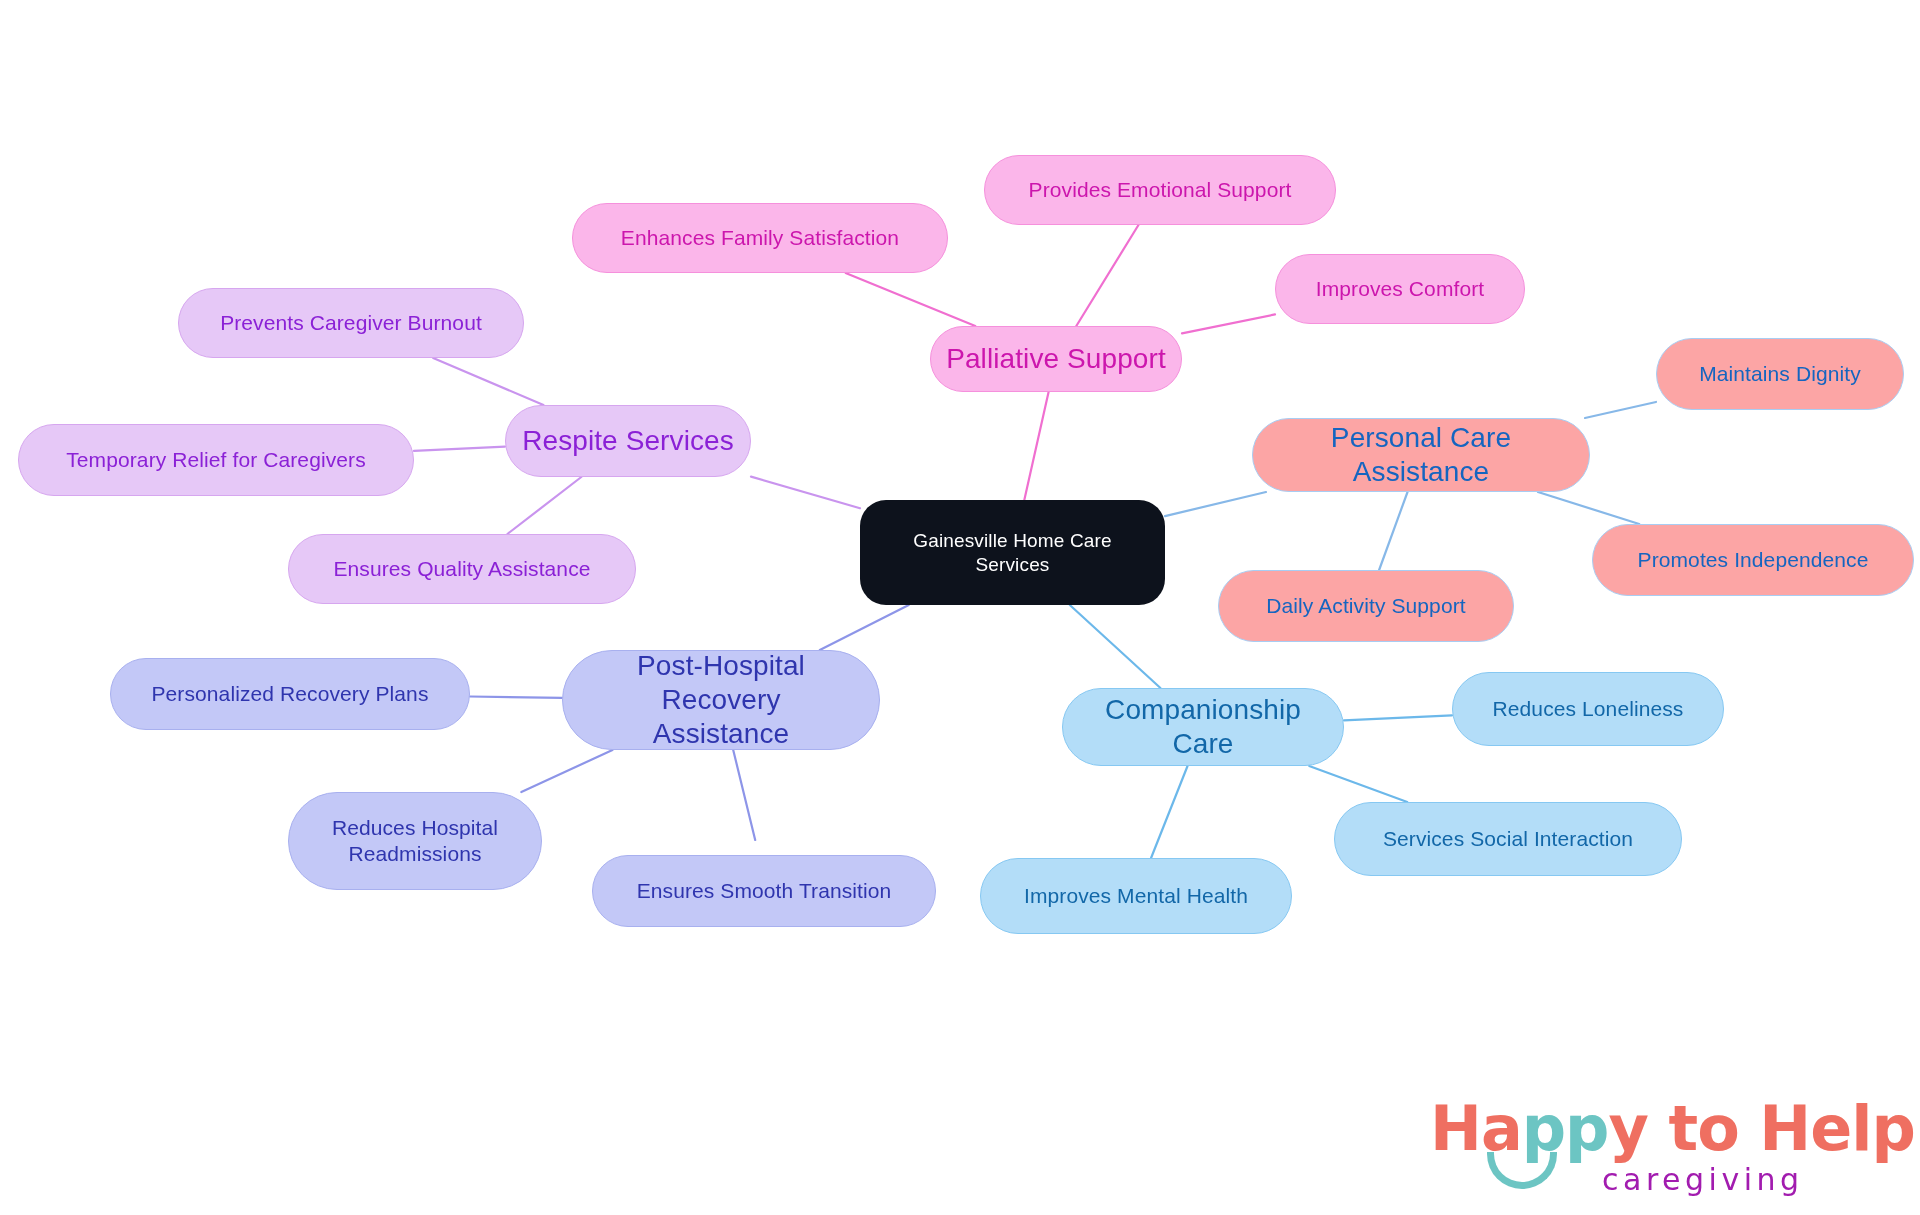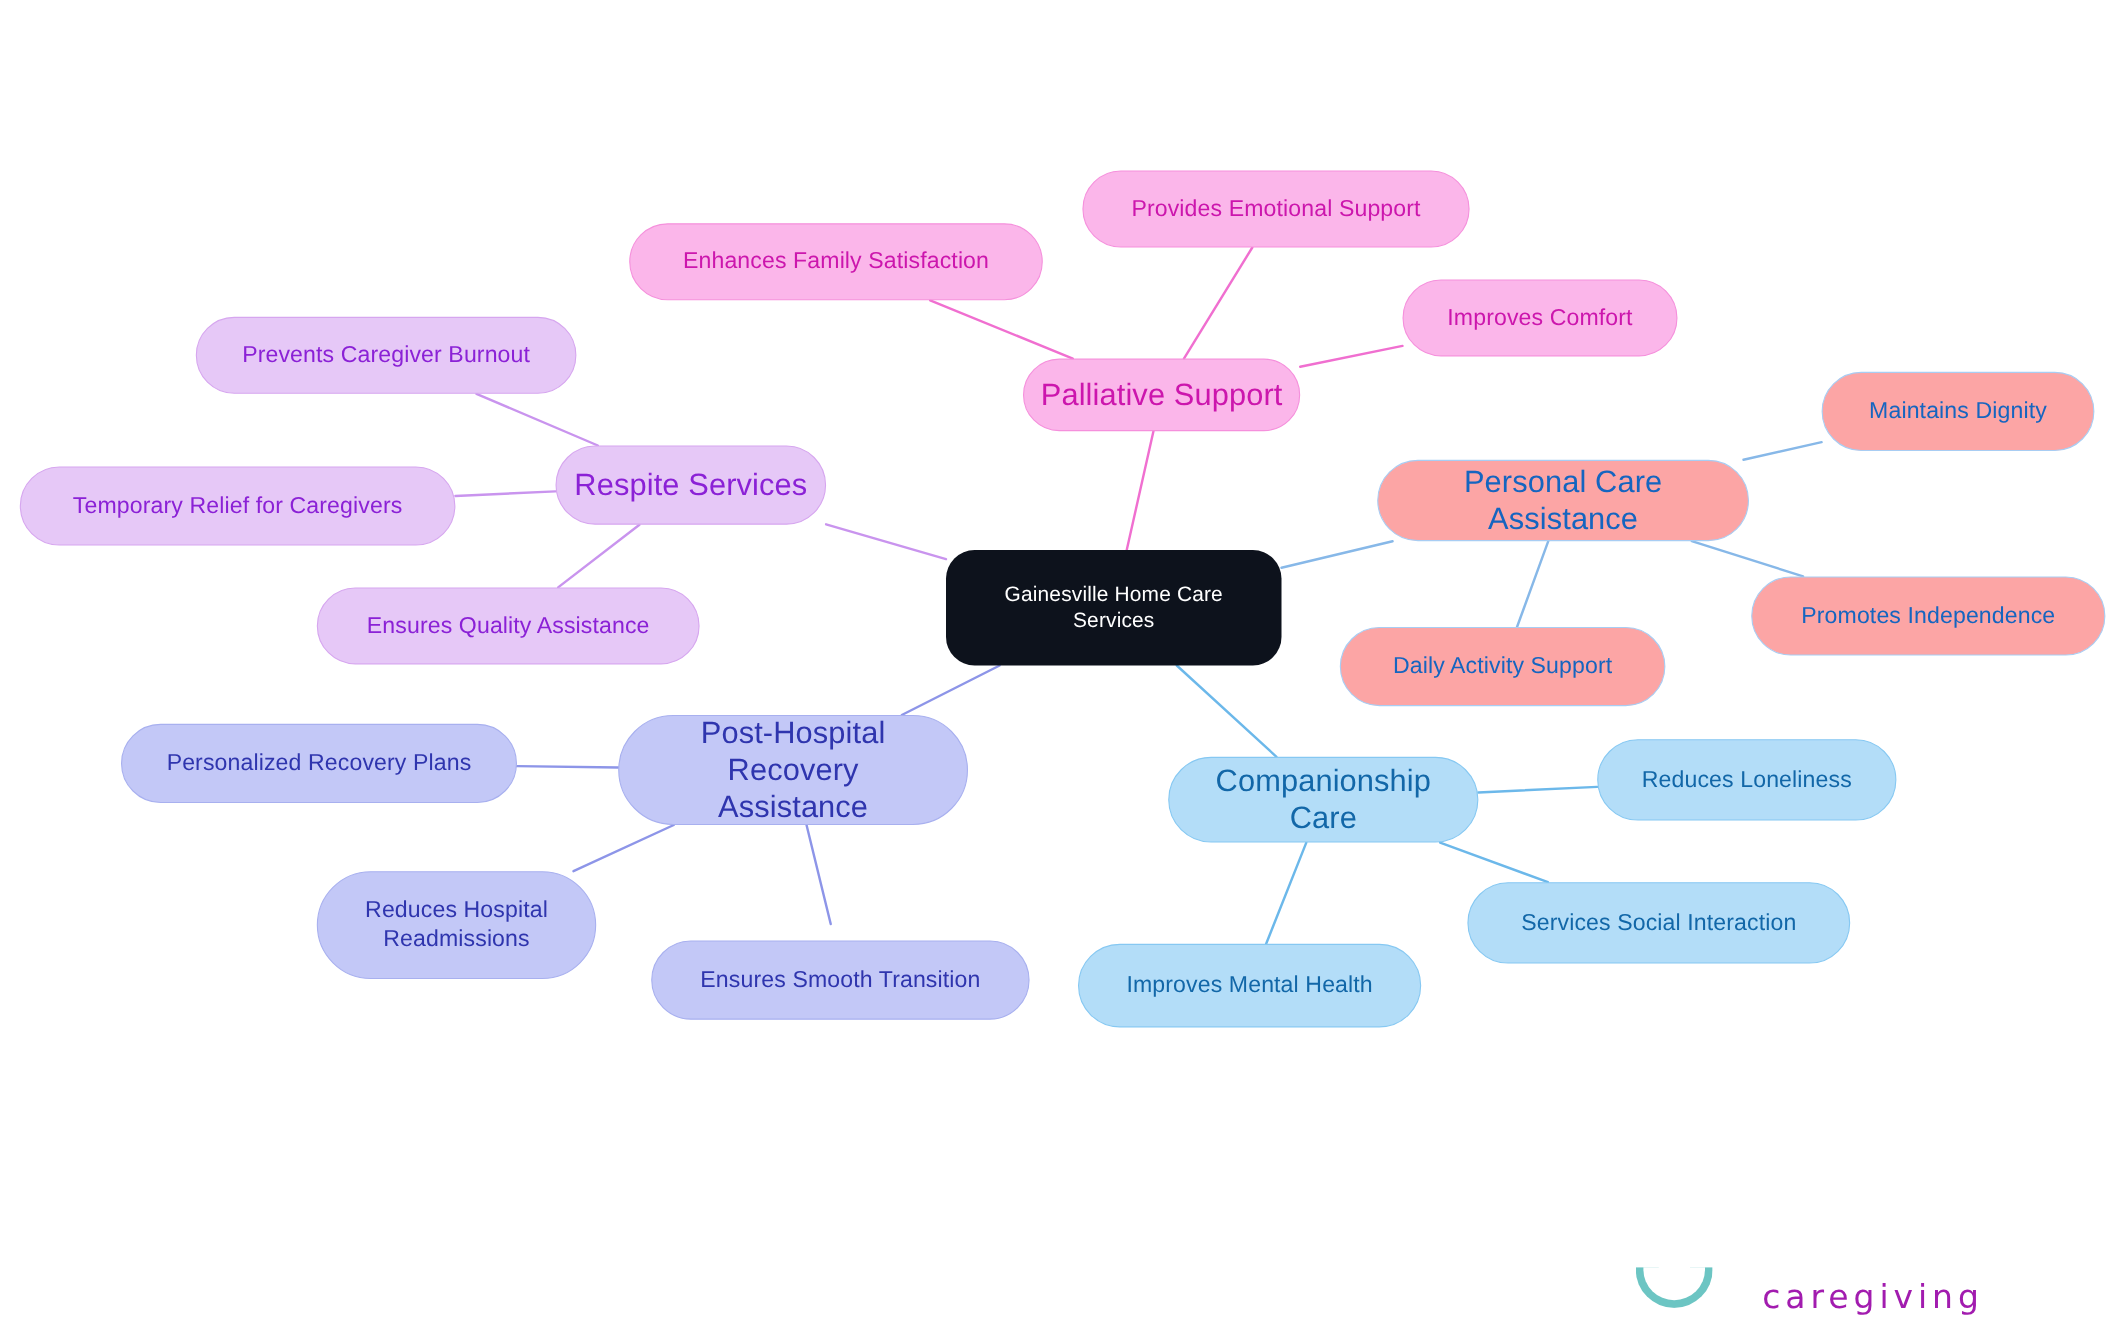--- a/index.html
+++ b/index.html
@@ -150,16 +150,17 @@
       <div class="node leaf c-blue" style="left: 1656px; top: 338px; width: 248px; height: 72px;"><span>Maintains Dignity</span></div>
       <div class="node leaf c-blue" style="left: 1592px; top: 524px; width: 322px; height: 72px;"><span>Promotes Independence</span></div>
       <div class="node leaf c-blue" style="left: 1218px; top: 570px; width: 296px; height: 72px;"><span>Daily Activity Support</span></div>
       <div class="node branch c-sky" style="left: 1062px; top: 688px; width: 282px; height: 78px;"><span>Companionship Care</span></div>
       <div class="node leaf c-sky" style="left: 1452px; top: 672px; width: 272px; height: 74px;"><span>Reduces Loneliness</span></div>
       <div class="node leaf c-sky" style="left: 1334px; top: 802px; width: 348px; height: 74px;"><span>Services Social Interaction</span></div>
       <div class="node leaf c-sky" style="left: 980px; top: 858px; width: 312px; height: 76px;"><span>Improves Mental Health</span></div>
     </div>
 
   <div id="logo">
+    <div class="logo-word"><span class="lg-coral">Ha</span><span class="lg-teal">pp</span><span class="lg-coral">y to Help</span></div>
     <div id="logo-smile"></div>
     <div id="logo-sub">caregiving</div>
   </div>
 </div>
 
 </body></html>

